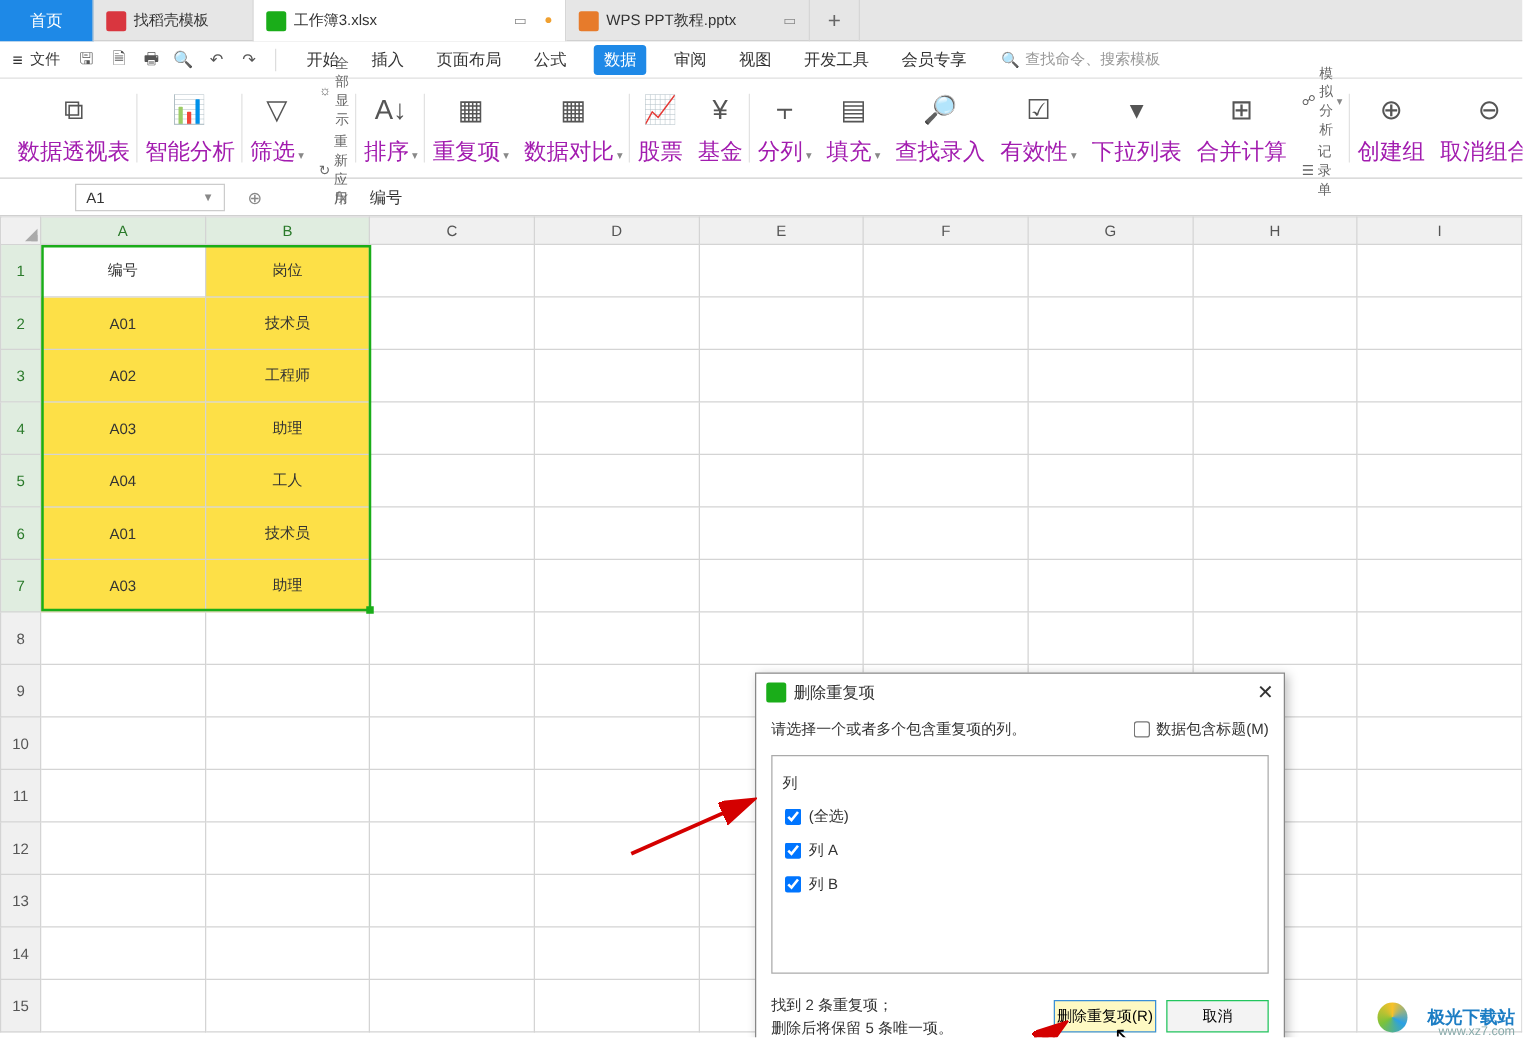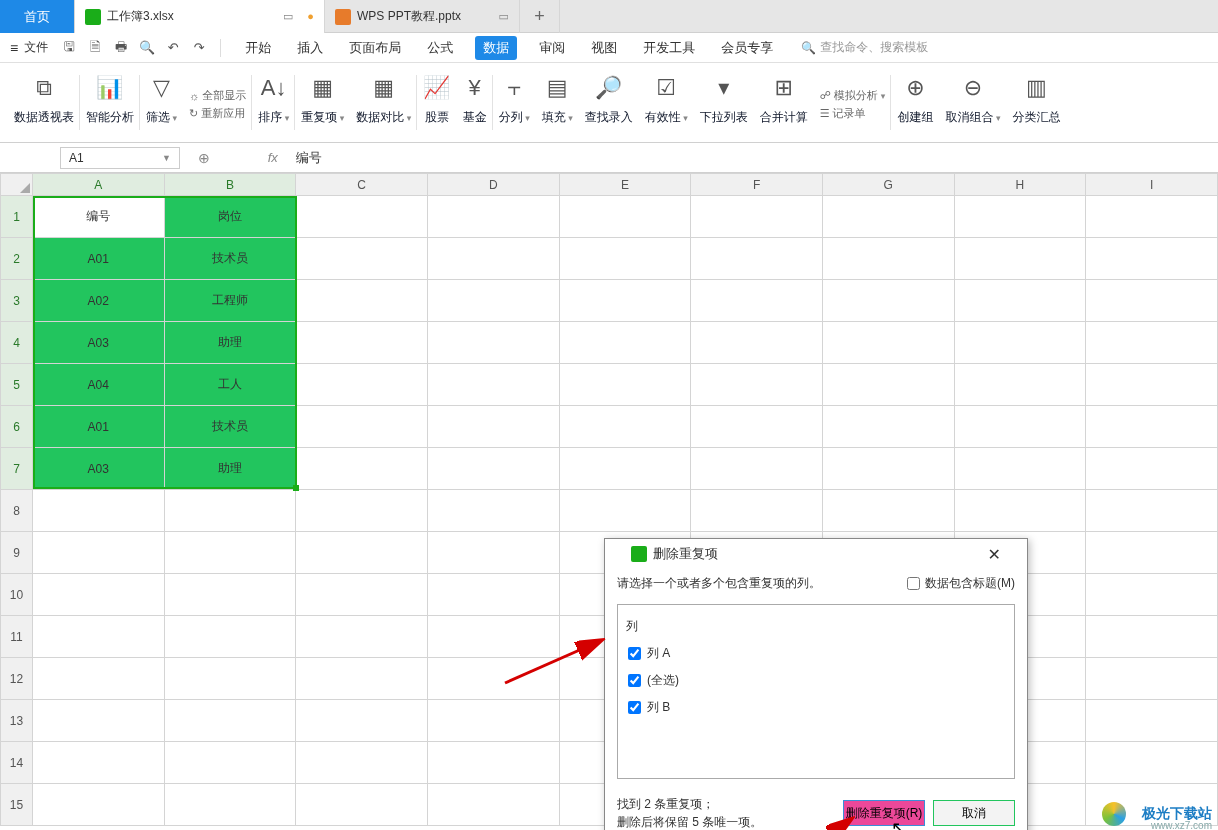--- a/index.html
+++ b/index.html
@@ -28,21 +28,21 @@
 .menu-bar .tabs { display: flex; gap: 18px; margin-left: 10px; align-items: center; }
 .menu-bar .mtab { font-size: 13px; color: #333; padding: 4px 4px; cursor: pointer; }
 .menu-bar .mtab.active { background: #1e89e7; color: #fff; border-radius: 3px; padding: 3px 8px; }
 .menu-bar .search { margin-left: 20px; color: #999; font-size: 12px; display: flex; align-items: center; gap: 4px; }
 
 
 .ribbon { height: 80px; border-bottom: 1px solid #d0d0d0; display: flex; padding: 4px 8px 0 8px; }
 .rgroup { display: flex; flex-direction: column; align-items: center; justify-content: flex-start; padding: 2px 6px; position: relative; }
 .rgroup .sep { position: absolute; right: 0; top: 8px; bottom: 12px; width: 1px; background: #e2e2e2; }
 .rgroup .icon { font-size: 22px; color: #555; margin-top: 4px; height: 30px; display: flex; align-items: center; }
-.rgroup .label { font-size: 12px; color: #0f172a; margin-top: 6px; white-space: nowrap; }
+.rgroup .label { font-size: 18px; color: #a21caf; margin-top: 6px; white-space: nowrap; }
 .rgroup .drop::after { content: " ▾"; font-size: 9px; color: #888; }
 .rgroup-col { display: flex; flex-direction: column; justify-content: center; gap: 3px; padding: 2px 6px; position: relative; }
 .rgroup-col .sub { font-size: 11px; color: #666; display: flex; align-items: center; gap: 3px; }
 .rgroup-col .sep { position: absolute; right: 0; top: 8px; bottom: 12px; width: 1px; background: #e2e2e2; }
 
 
 .formula-bar { height: 30px; display: flex; align-items: center; border-bottom: 1px solid #d0d0d0; padding: 0 18px; gap: 8px; }
 .name-box { width: 120px; height: 22px; border: 1px solid #ccc; padding: 0 8px; display: flex; align-items: center; justify-content: space-between; font-size: 12px; margin-left: 42px; }
 .name-box .arrow { font-size: 9px; color: #888; }
 .formula-bar .fx { color: #888; font-style: italic; margin-left: 50px; font-size: 13px; }
@@ -52,61 +52,65 @@
 
 .grid-area { position: relative; height: calc(830px - 33px - 30px - 80px - 30px); overflow: hidden; }
 table.sheet { border-collapse: collapse; table-layout: fixed; }
 .sheet th, .sheet td { border: 1px solid #d4d4d4; font-weight: normal; font-size: 12px; text-align: center; }
 .sheet th.col { height: 22px; background: #f0f0f0; color: #555; width: 132px; }
 .sheet th.corner { width: 32px; background: #f0f0f0; position: relative; }
 .sheet th.corner::after { content: ""; position: absolute; right: 2px; bottom: 2px; border: 5px solid transparent; border-right-color: #aaa; border-bottom-color: #aaa; }
 .sheet th.row { width: 32px; height: 42px; background: #f0f0f0; color: #555; }
 .sheet td { height: 42px; background: #fff; }
 .sheet th.col.sel, .sheet th.row.sel { background: #e0ede0; color: #2a7a2a; }
-.sheet td.sel { background: #22c55e; }
+.sheet td.sel { background: #fde047; }
 .sheet td.sel.first { background: #fff; }
 
 .selection-border { position: absolute; border: 2px solid #1aad19; pointer-events: none; left: 33px; top: 23px; width: 264px; height: 293px; }
 .selection-handle { position: absolute; right: -4px; bottom: -4px; width: 6px; height: 6px; background: #1aad19; }
 
 
 .dialog { position: absolute; left: 604px; top: 365px; width: 424px; background: #fff; border: 1px solid #888; box-shadow: 2px 2px 8px rgba(0,0,0,0.25); }
-.dialog .title { height: 30px; display: flex; align-items: center; padding: 0 26px; font-size: 13px; }
+.dialog .title { height: 30px; display: flex; align-items: center; padding: 0 8px; font-size: 13px; }
 .dialog .title .icon { width: 16px; height: 16px; background: #1aad19; border-radius: 2px; margin-right: 6px; }
 .dialog .title .close { margin-left: auto; font-size: 16px; cursor: pointer; }
 .dialog .body { padding: 6px 12px 10px 12px; }
 .dialog .instruction { display: flex; justify-content: space-between; align-items: center; font-size: 12px; margin-bottom: 12px; gap: 44px; }
 .dialog .chk { display: flex; align-items: center; gap: 5px; }
 .dialog .chk input { width: 13px; height: 13px; }
 .dialog .listbox { border: 1px solid #aaa; height: 175px; padding: 8px; overflow: auto; }
 .dialog .listbox .item { display: flex; align-items: center; gap: 6px; padding: 5px 2px; font-size: 12px; }
 .dialog .footer { display: flex; align-items: center; padding: 6px 12px 12px 12px; }
 .dialog .status { font-size: 12px; line-height: 1.5; }
 .dialog .buttons { margin-left: auto; display: flex; gap: 8px; }
 .dialog .btn { width: 82px; height: 26px; border: 1px solid #22c55e; background: #f3f3f3; font-size: 12px; cursor: pointer; }
-.dialog .btn.primary { border: 1px solid #3a8fd8; background: #ec4899; }
+.dialog .btn.primary { border: 1px solid #3a8fd8; background: #fef9c3; }
 
 
 .arrow-red { position: absolute; stroke: #d40000; fill: #d40000; }
 
 
 .cursor { position: absolute; left: 891px; top: 644px; font-size: 18px; color: #000; pointer-events: none; }
 
 
 .watermark { position: absolute; right: 6px; bottom: 4px; display: flex; align-items: center; gap: 16px; color: #1c7dc4; font-size: 14px; font-weight: bold; }
 .watermark .sub { position: absolute; right: 0; top: 18px; font-size: 10px; color: #8aa; font-weight: normal; }
 .watermark .logo { width: 24px; height: 24px; border-radius: 50%; background: conic-gradient(#f7c12a, #2aa0e5, #7bc23a, #f7c12a); }
 </style>
 </head>
 <body>
 
 <div class="tab-bar">
   <div class="tab home">
       <span>首页</span>
     </div>
+  <div class="tab" style="width:128px">
+    <span class="icon icon-docer"></span>
+    <span class="label">找稻壳模板</span>
+  </div>
   <div class="tab active" style="width:250px">
     <span class="icon icon-sheet"></span>
     <span class="label">工作簿3.xlsx</span>
     <span class="winicons">
         <span>▭</span>
         <span class="dot">●</span>
       </span>
   </div>
   <div class="tab" style="width:195px">
     <span class="icon icon-ppt"></span>
@@ -468,25 +472,25 @@
           <input type="checkbox" style="">
           <span>数据包含标题(M)</span>
         </label>
       </div>
       <div class="listbox">
         <div class="item" style="padding-left:0">
             <span>列</span>
           </div>
         <div class="item">
             <input type="checkbox" checked="" style="">
-            <span>列 A</span>
+            <span>(全选)</span>
           </div>
         <div class="item">
             <input type="checkbox" checked="" style="">
-            <span>(全选)</span>
+            <span>列 A</span>
           </div>
         <div class="item">
             <input type="checkbox" checked="" style="">
             <span>列 B</span>
           </div>
       </div>
     </div>
     <div class="footer">
       <div class="status">
         <div>找到 2 条重复项；</div>

